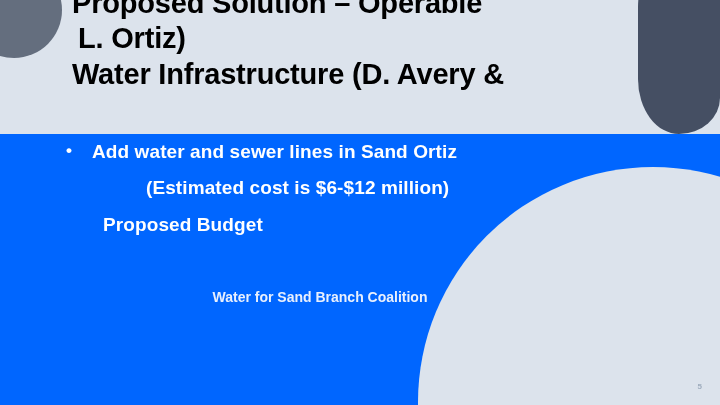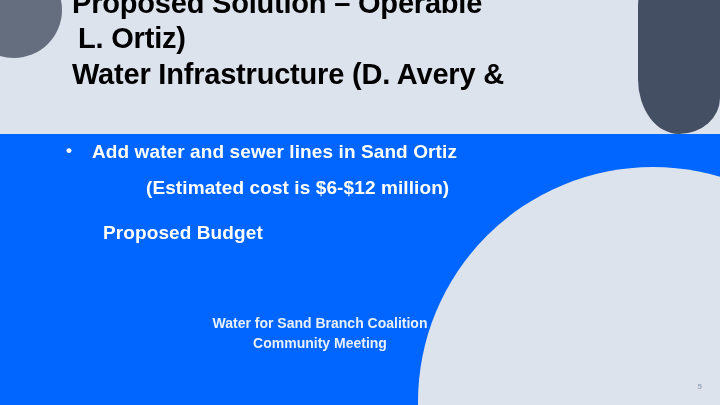--- a/index.html
+++ b/index.html
@@ -110,27 +110,27 @@
   .bullet-text { line-height: 1.25; }
 
   .sub-line {
     position: absolute;
     color: #ffffff;
     font-size: 19px;
     font-weight: bold;
     letter-spacing: 0.1px;
   }
   .sub-cost { left: 122px; top: 43px; margin-left: 24px; }
-  .sub-budget { left: 103px; top: 88px; }
+  .sub-budget { left: 103px; top: 80px; }
 
   
   .footer {
     position: absolute;
     left: 0;
-    top: 180px;
+    top: 154px;
     width: 640px;
     text-align: center;
     color: #e8f0fe;
     font-size: 14px;
     font-weight: bold;
     line-height: 1.42;
     z-index: 6;
   }
   .footer span { display: block; }
 
@@ -168,20 +168,19 @@
     <div class="bullet-row">
       <span class="bullet-dot">•</span>
       <span class="bullet-text">Add water and sewer lines in Sand Ortiz</span>
     </div>
 
     <div class="sub-line sub-cost">(Estimated cost is $6-$12 million)</div>
     <div class="sub-line sub-budget">Proposed Budget</div>
 
     <div class="footer">
       <span>Water for Sand Branch Coalition</span>
-      <span>Community Meeting</span>
     </div>
 
   </div>
 
   <div class="page-number">5</div>
 
 </div>
 
 </body></html>

